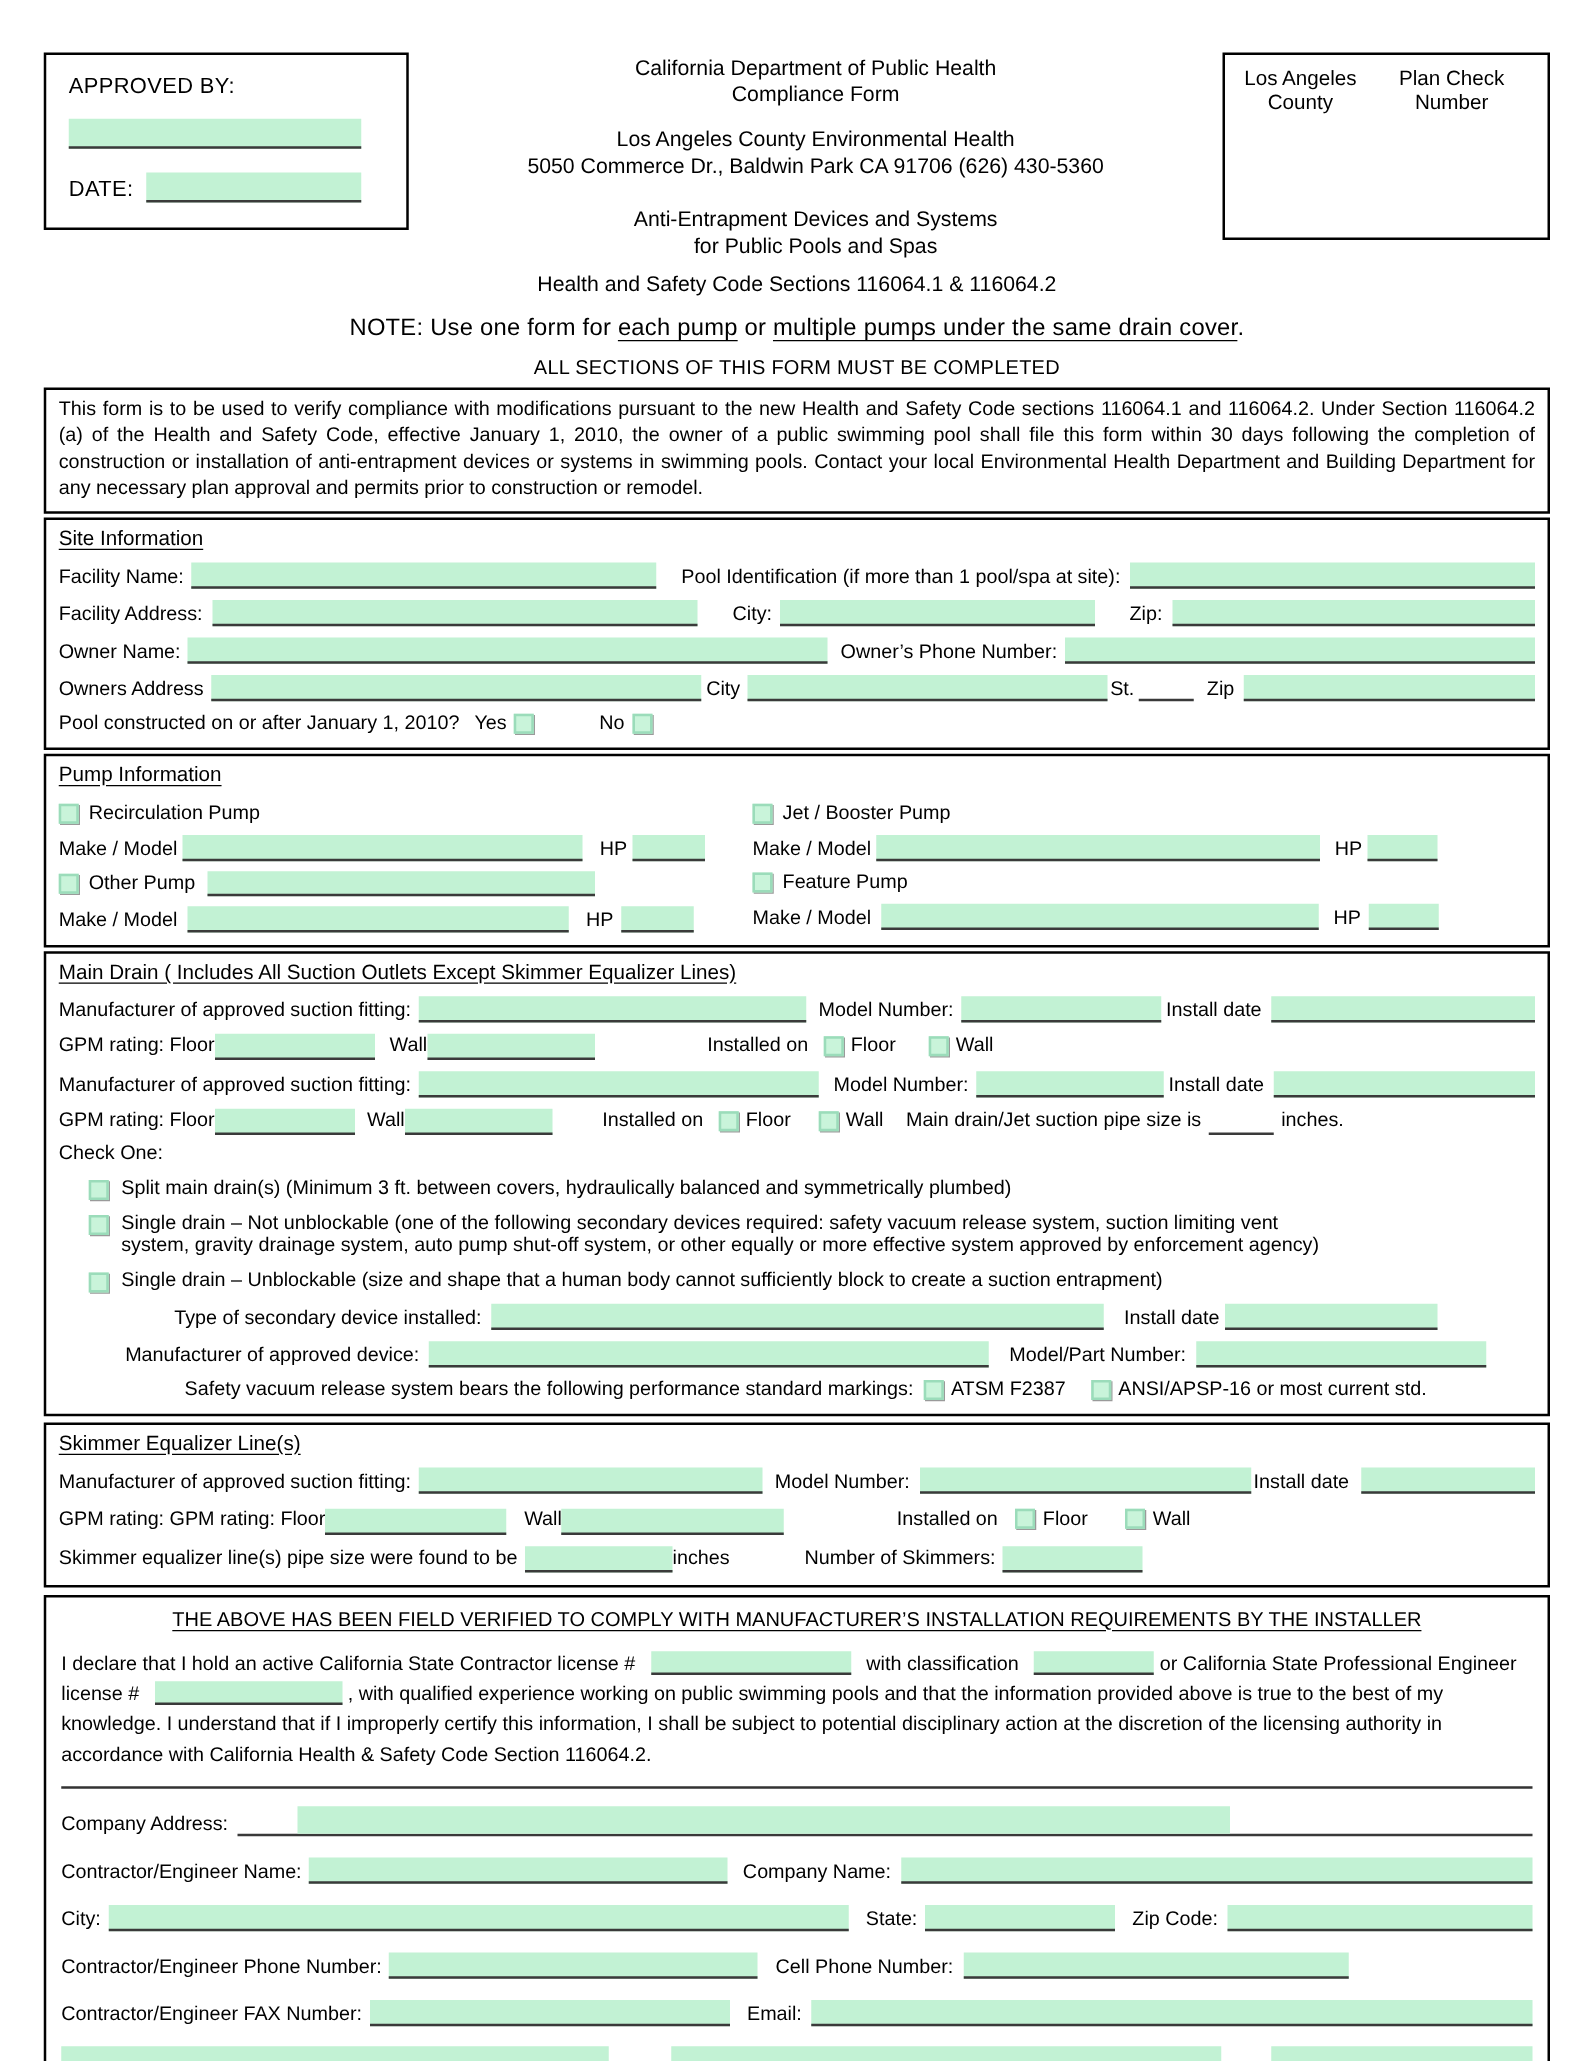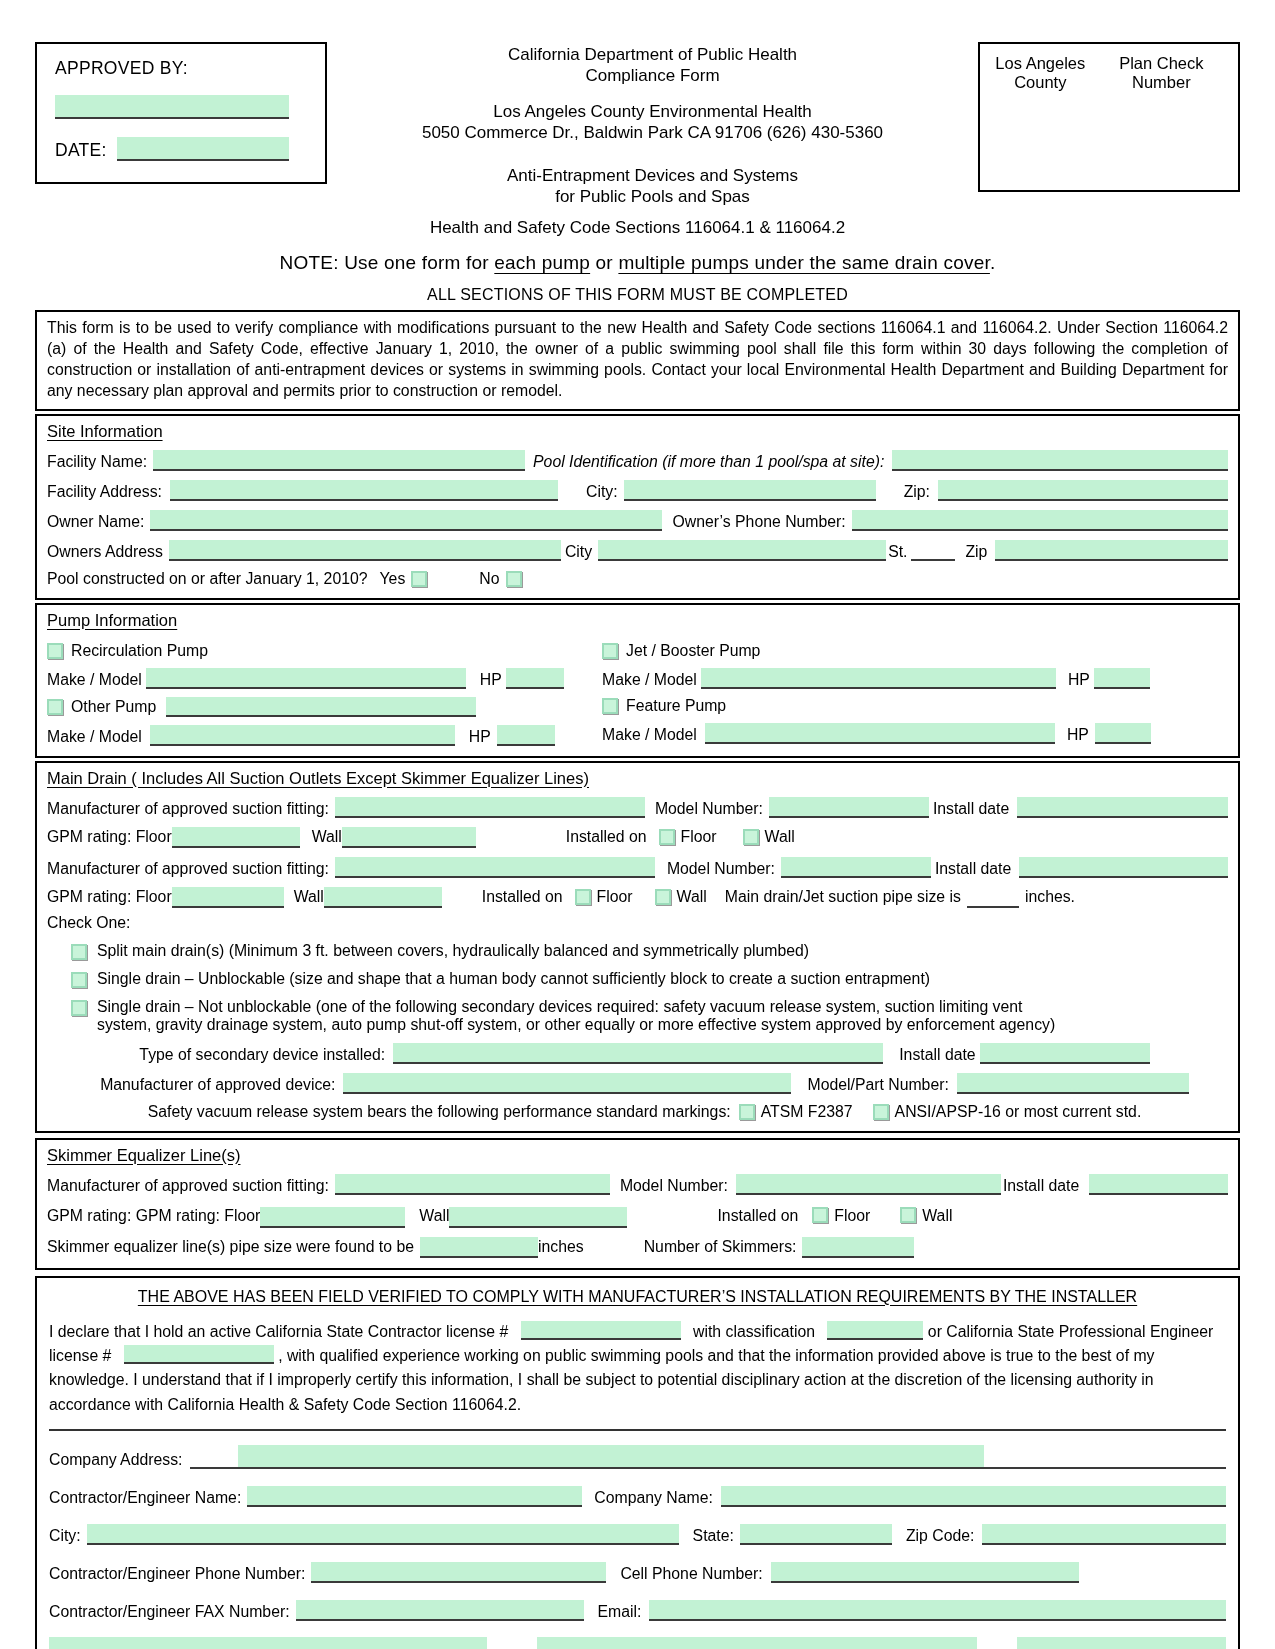--- a/index.html
+++ b/index.html
@@ -106,21 +106,21 @@
   <div class="center all-line">ALL SECTIONS OF THIS FORM MUST BE COMPLETED</div>
 
   <div class="box intro">This form is to be used to verify compliance with modifications pursuant to the new Health and Safety Code sections 116064.1 and 116064.2. Under Section 116064.2 (a) of the Health and Safety Code, effective January 1, 2010, the owner of a public swimming pool shall file this form within 30 days following the completion of construction or installation of anti-entrapment devices or systems in swimming pools. Contact your local Environmental Health Department and Building Department for any necessary plan approval and permits prior to construction or remodel.</div>
 
   <div class="box section">
     <div class="u-head">Site Information</div>
 
     <div class="r">
       <span class="lbl">Facility Name:</span>
       <span class="f" style="width:372px; margin-left:6px;"></span>
-      <span class="lbl" style="margin-left:8px;font-style:italic;">Pool Identification (if more than 1 pool/spa at site):</span>
+      <span class="lbl" style="margin-left:20px;">Pool Identification (if more than 1 pool/spa at site):</span>
       <span class="f grow" style="margin-left:8px;"></span>
     </div>
 
     <div class="r">
       <span class="lbl">Facility Address:</span>
       <span class="f" style="width:388px; margin-left:8px;"></span>
       <span class="lbl" style="margin-left:28px;">City:</span>
       <span class="f" style="width:252px; margin-left:6px;"></span>
       <span class="lbl" style="margin-left:28px;">Zip:</span>
       <span class="f grow" style="margin-left:8px;"></span>
@@ -253,28 +253,28 @@
     </div>
 
     <div style="margin-top:6px;" class="lbl">Check One:</div>
 
     <div class="check-opt">
       <span class="cb"></span>
       <span>Split main drain(s) (Minimum 3 ft. between covers, hydraulically balanced and symmetrically plumbed)</span>
     </div>
     <div class="check-opt">
       <span class="cb"></span>
-      <span>Single drain – Unblockable (size and shape that a human body cannot sufficiently block to create a suction entrapment)</span>
-    </div>
-    <div class="check-opt">
-      <span class="cb"></span>
       <span>
         <span>Single drain – Not unblockable  (one of the following secondary devices required: safety vacuum release system, suction limiting vent</span><br>
         <span>system, gravity drainage system, auto pump shut-off system, or other equally or  more effective system approved by  enforcement agency)</span>
       </span>
+    </div>
+    <div class="check-opt">
+      <span class="cb"></span>
+      <span>Single drain – Unblockable (size and shape that a human body cannot sufficiently block to create a suction entrapment)</span>
     </div>
 
     <div class="r indent">
       <span class="lbl">Type of secondary device installed:</span>
       <span class="f" style="width:490px; margin-left:8px;"></span>
       <span class="lbl" style="margin-left:16px;">Install date</span>
       <span class="f" style="width:170px; margin-left:4px;"></span>
     </div>
 
     <div class="r indent">

